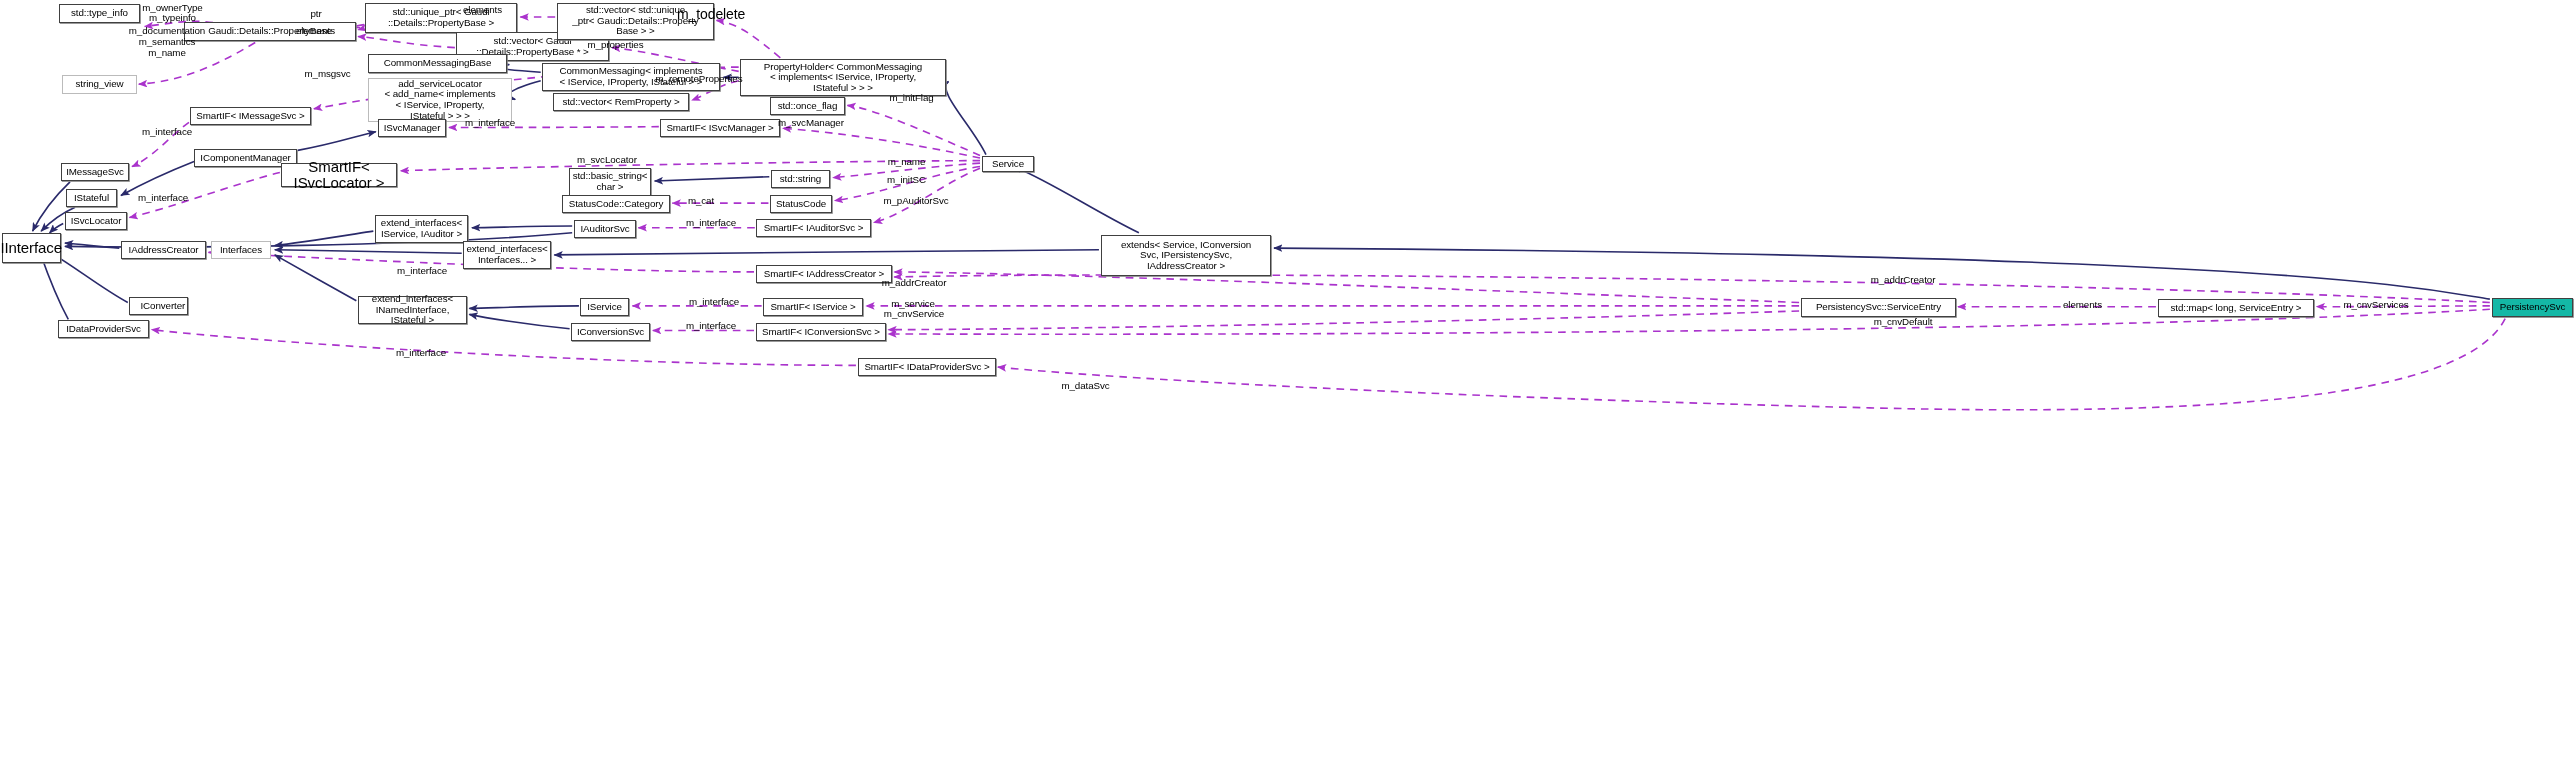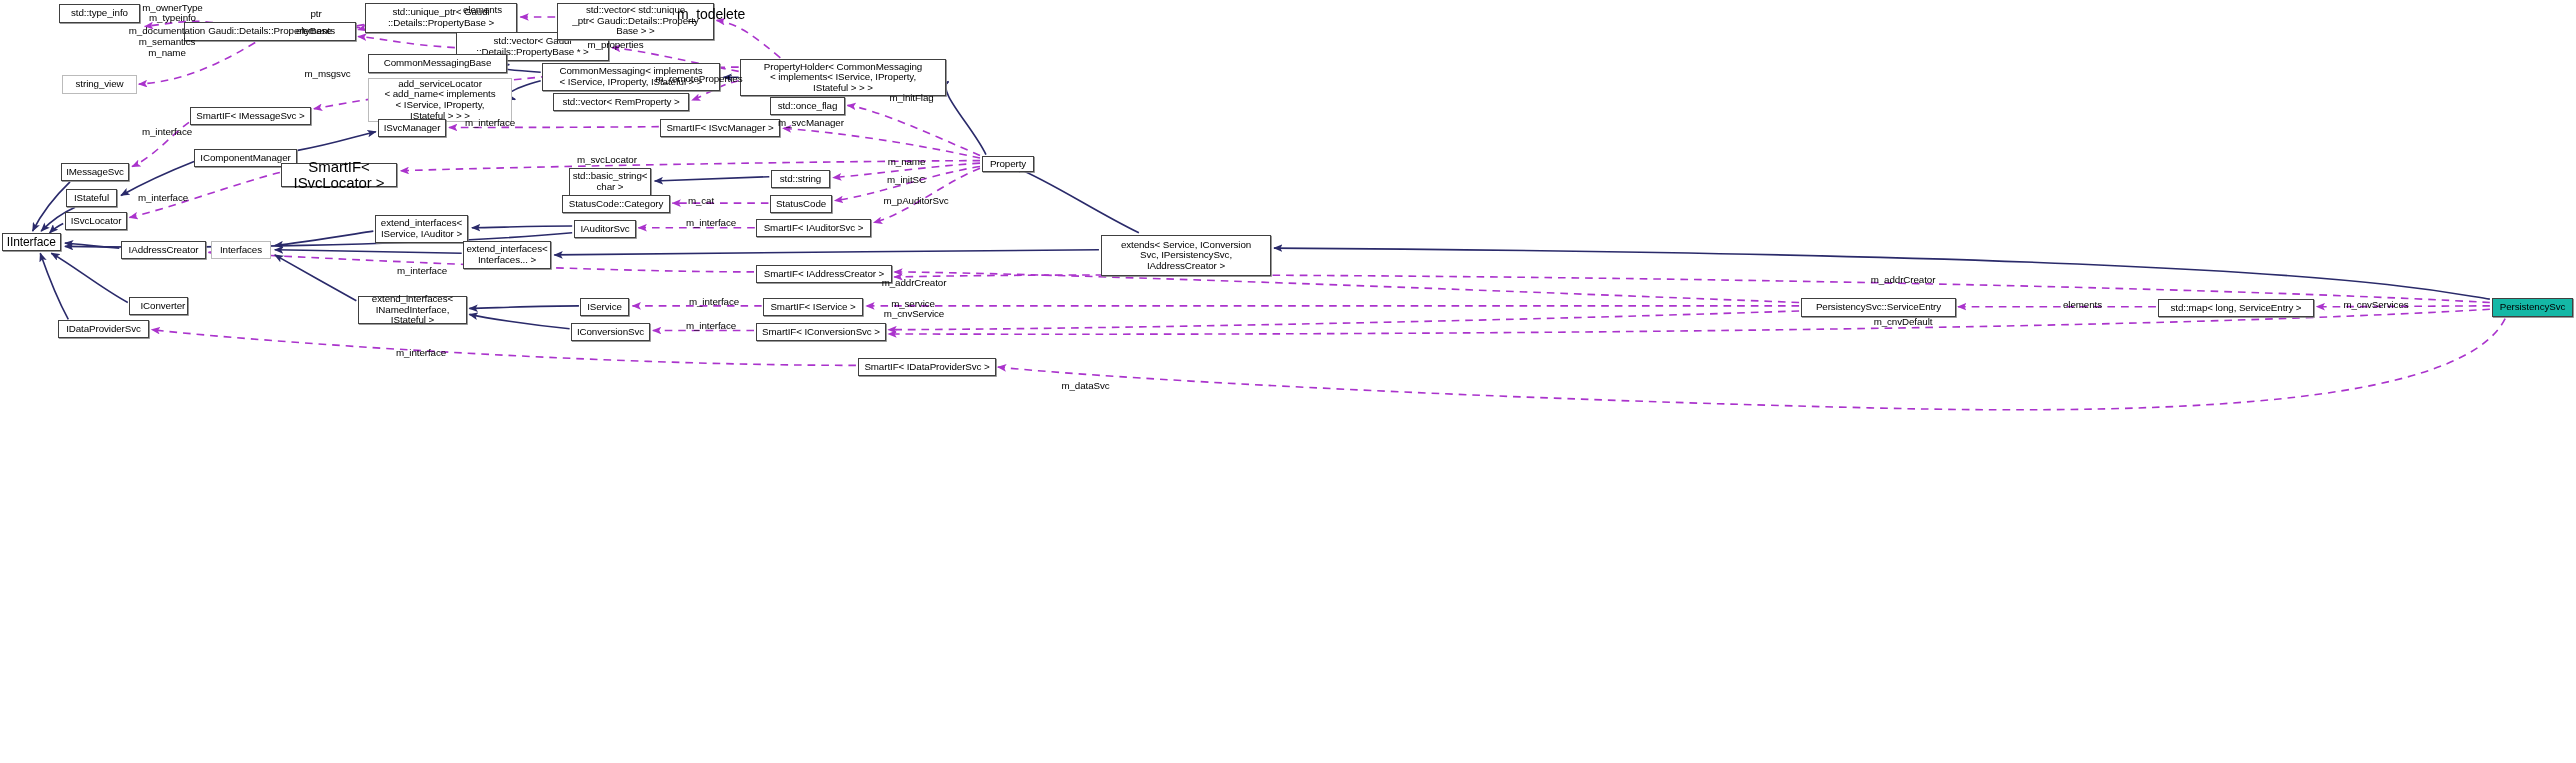--- a/index.html
+++ b/index.html
@@ -214,34 +214,34 @@
       <div class="node heavy" style="left: 553px; top: 93px; width: 136px; height: 18px; font-size: 9.8px;">std::vector&lt; RemProperty &gt;</div>
       <div class="node heavy" style="left: 740px; top: 59px; width: 206px; height: 37px; font-size: 9.8px;">PropertyHolder&lt; CommonMessaging
 &lt; implements&lt; IService, IProperty,
 IStateful &gt; &gt; &gt;</div>
       <div class="node heavy" style="left: 770px; top: 97px; width: 75px; height: 18px; font-size: 9.8px;">std::once_flag</div>
       <div class="node heavy" style="left: 190px; top: 107px; width: 121px; height: 18px; font-size: 9.8px;">SmartIF&lt; IMessageSvc &gt;</div>
       <div class="node heavy" style="left: 378px; top: 119px; width: 68px; height: 18px; font-size: 9.8px;">ISvcManager</div>
       <div class="node heavy" style="left: 660px; top: 119px; width: 120px; height: 18px; font-size: 9.8px;">SmartIF&lt; ISvcManager &gt;</div>
       <div class="node heavy" style="left: 194px; top: 149px; width: 103px; height: 18px; font-size: 9.8px;">IComponentManager</div>
       <div class="node heavy" style="left: 61px; top: 163px; width: 68px; height: 18px; font-size: 9.8px;">IMessageSvc</div>
-      <div class="node heavy" style="left: 982px; top: 156px; width: 52px; height: 16px; font-size: 9.8px;">Property</div>
+      <div class="node heavy" style="left: 982px; top: 156px; width: 52px; height: 16px; font-size: 9.8px;">Service</div>
       <div class="node heavy" style="left: 281px; top: 163px; width: 116px; height: 24px; font-size: 15px;">SmartIF&lt; ISvcLocator &gt;</div>
       <div class="node heavy" style="left: 66px; top: 189px; width: 51px; height: 18px; font-size: 9.8px;">IStateful</div>
       <div class="node heavy" style="left: 569px; top: 168px; width: 82px; height: 28px; font-size: 9.8px;">std::basic_string&lt;
 char &gt;</div>
       <div class="node heavy" style="left: 771px; top: 170px; width: 59px; height: 18px; font-size: 9.8px;">std::string</div>
       <div class="node heavy" style="left: 562px; top: 195px; width: 108px; height: 18px; font-size: 9.8px;">StatusCode::Category</div>
       <div class="node heavy" style="left: 770px; top: 195px; width: 62px; height: 18px; font-size: 9.8px;">StatusCode</div>
       <div class="node heavy" style="left: 65px; top: 212px; width: 62px; height: 18px; font-size: 9.8px;">ISvcLocator</div>
       <div class="node heavy" style="left: 375px; top: 215px; width: 93px; height: 28px; font-size: 9.8px;">extend_interfaces&lt;
 IService, IAuditor &gt;</div>
       <div class="node heavy" style="left: 574px; top: 220px; width: 62px; height: 18px; font-size: 9.8px;">IAuditorSvc</div>
       <div class="node heavy" style="left: 756px; top: 219px; width: 115px; height: 18px; font-size: 9.8px;">SmartIF&lt; IAuditorSvc &gt;</div>
-      <div class="node heavy" style="left: 1.7px; top: 233px; width: 59px; height: 18px; font-size: 12px;">IInterface</div>
+      <div class="node heavy" style="left: 1.7px; top: 233px; width: 59px; height: 30px; font-size: 15px;">IInterface</div>
       <div class="node light" style="left: 211px; top: 241px; width: 60px; height: 18px; font-size: 9.8px;">Interfaces</div>
       <div class="node heavy" style="left: 463px; top: 241px; width: 88px; height: 28px; font-size: 9.8px;">extend_interfaces&lt;
 Interfaces... &gt;</div>
       <div class="node heavy" style="left: 1101px; top: 235px; width: 170px; height: 41px; font-size: 9.8px;">extends&lt; Service, IConversion
 Svc, IPersistencySvc, IAddressCreator &gt;</div>
       <div class="node heavy" style="left: 121px; top: 241px; width: 85px; height: 18px; font-size: 9.8px;">IAddressCreator</div>
       <div class="node heavy" style="left: 756px; top: 265px; width: 136px; height: 18px; font-size: 9.8px;">SmartIF&lt; IAddressCreator &gt;</div>
       <div class="node heavy" style="left: 129px; top: 297px; width: 59px; height: 18px; font-size: 9.8px; padding-left: 12px;">IConverter</div>
       <div class="node heavy" style="left: 358px; top: 296px; width: 109px; height: 28px; font-size: 9.8px;">extend_interfaces&lt;
 INamedInterface, IStateful &gt;</div>

